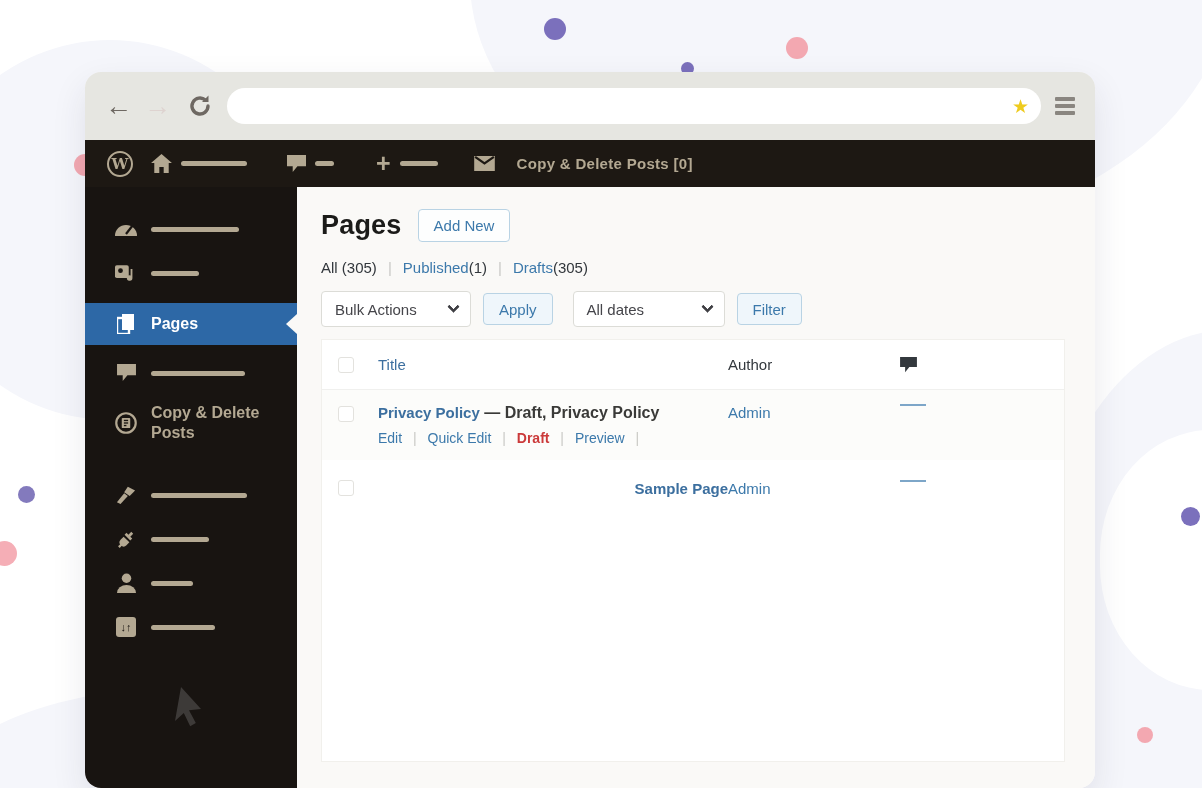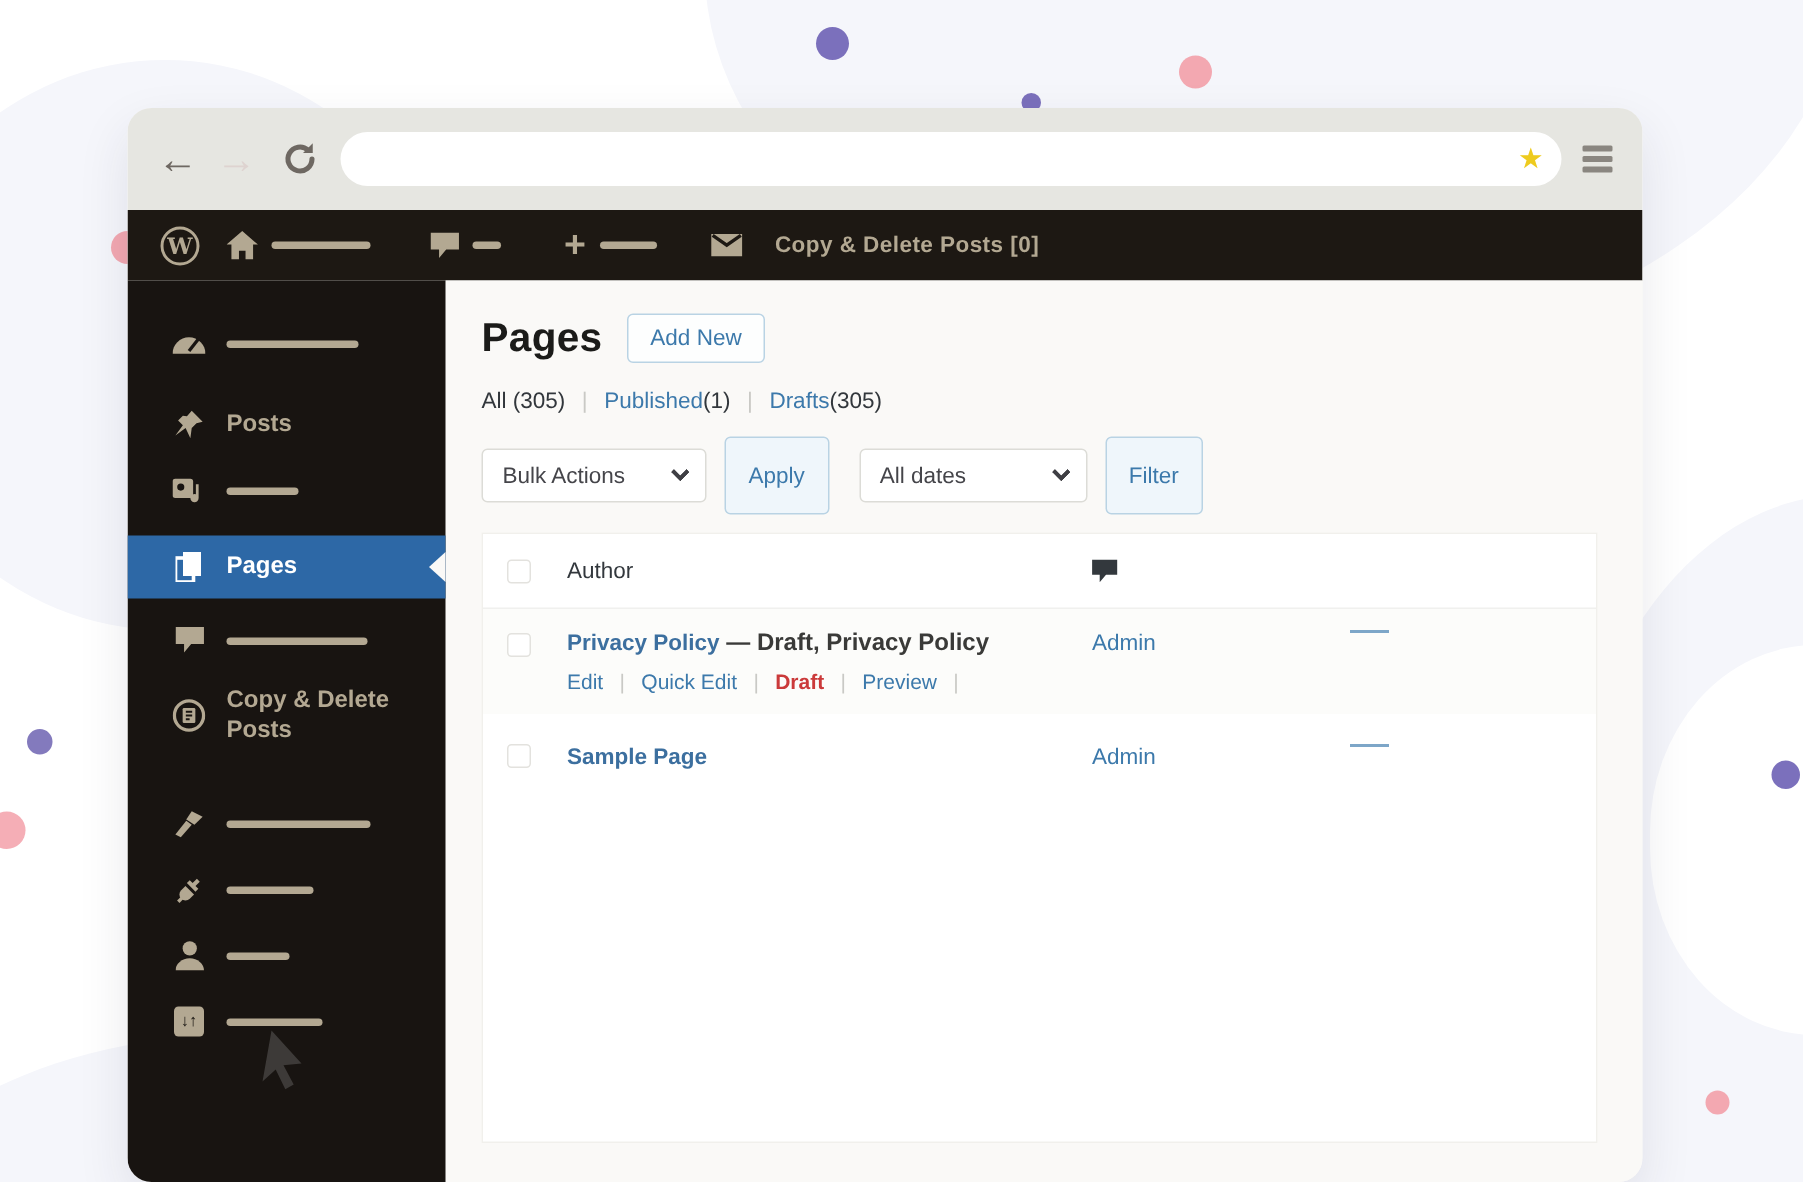--- a/index.html
+++ b/index.html
@@ -87,33 +87,33 @@
   .views .cnt { color:#32373c; }
   .views .sep { color:#c9c9c5; margin:0 11px; }
   .toolbar { margin-top:15px; display:flex; align-items:center; gap:12px; }
   .select { height:36px; background:#fff; border:1px solid #dcdcd7; border-radius:4px;
             display:flex; align-items:center; justify-content:space-between;
             padding:0 12px 0 13px; font-size:15px; color:#45454a; cursor:pointer; }
   .sel-bulk { width:150px; } .sel-dates { width:152px; }
   .chev { width:9px; height:9px; border-right:3px solid #3f3f44; border-bottom:3px solid #3f3f44;
           transform:rotate(45deg) translate(-2px,-2px); border-radius:1px; }
   .btn-apply, .btn-filter { background:#eff6fb; border:1px solid #b9d3e4; color:#3c79ab;
-          font-size:15px; height:52px; padding:0 15px; border-radius:4px; font-family:inherit; cursor:pointer; }
+          font-size:15px; height:32px; padding:0 15px; border-radius:4px; font-family:inherit; cursor:pointer; }
 
   
   .table { margin-top:12px; background:#fff; border:1px solid #f1f0ec; flex:1; overflow:hidden; }
   .trow { display:grid; grid-template-columns:40px 350px 172px 1fr; align-items:center;
           padding-left:16px; }
   .thead { height:50px; border-bottom:1px solid #f0f0ee; }
   .thead .col-title { color:#3c6f9f; font-size:15px; }
   .thead .col-author { color:#33383d; font-size:15px; }
   .checkbox { width:16px; height:16px; border:1px solid #e3e2de; border-radius:3px; background:#fff; }
   .row-main { padding-top:14px; align-items:start; background:#fcfcfa; }
   .row-main.plain { background:#fff; padding-bottom:16px; padding-top:20px; }
-  .row-title { font-size:15px; font-weight:bold; color:#3c6f9f; }
+  .row-title { font-size:15px; font-weight:bold; color:#3c6f9f;text-align:right; }
   .row-state { color:#3a3a38; }
   .row-author { color:#3c79ab; font-size:15px; }
   .comm-dash { width:26px; height:2px; background:#7da6c8; }
   .actions { grid-column:2; font-size:14px; padding:8px 0 14px; background:#fcfcfa; }
   .actions .a { color:#3c79ab; }
   .actions .danger { color:#cb3a3a; font-weight:bold; }
   .actions .sep { color:#c9c9c5; margin:0 7px; }
   .actions-wrap { display:grid; grid-template-columns:40px 1fr; padding-left:16px; background:#fcfcfa; }
   svg { display:block; }
 </style>
@@ -189,28 +189,20 @@
       <div class="side-item">
         <span class="ico">
           <svg width="22" height="14" viewBox="0 0 24 15">
             <path d="M0 15A12 12 0 0 1 24 15Z" fill="#b3a892"></path>
             <line x1="12" y1="13" x2="19" y2="4" stroke="#181411" stroke-width="2.4"></line>
           </svg>
         </span>
         <div class="side-dash" style="width:88px;"></div>
       </div>
 
-      <div class="side-item" style="margin-top:10px;">
-        <span class="ico">
-          <svg width="20" height="20" viewBox="0 0 22 22">
-            <path d="M13 1l8 8-4.5 1L13 13.5 12 21l-3.5-7.5L1 19l5.5-7.5L3 8l3.5-3.5L9.5 5z" fill="#b3a892"></path>
-          </svg>
-        </span>
-        <span class="side-label">Posts</span>
-      </div>
 
       <div class="side-item">
         <span class="ico">
           <svg width="22" height="20" viewBox="0 0 24 21">
             <rect x="0" y="2" width="15" height="14" rx="2" fill="#b3a892"></rect>
             <circle cx="6" cy="8" r="2.6" fill="#181411"></circle>
             <path d="M17 6h2v10a3 3 0 1 1-2-2.8z" fill="#b3a892"></path>
           </svg>
         </span>
         <div class="side-dash" style="width:48px;"></div>
@@ -328,20 +320,21 @@
           <span>All dates</span>
           <span class="chev"></span>
         </div>
         <button class="btn-filter">Filter</button>
       </div>
 
       <div class="table">
 
         <div class="trow thead">
           <span class="checkbox"></span>
+          <span class="col-title">Title</span>
           <span class="col-author">Author</span>
           <span>
             <svg width="17" height="16" viewBox="0 0 20 19">
               <path d="M0 0h20v12h-9l-5 6v-6H0z" fill="#33383d"></path>
             </svg>
           </span>
         </div>
 
         <div class="trow row-main">
           <span class="checkbox" style="margin-top:2px;"></span>

